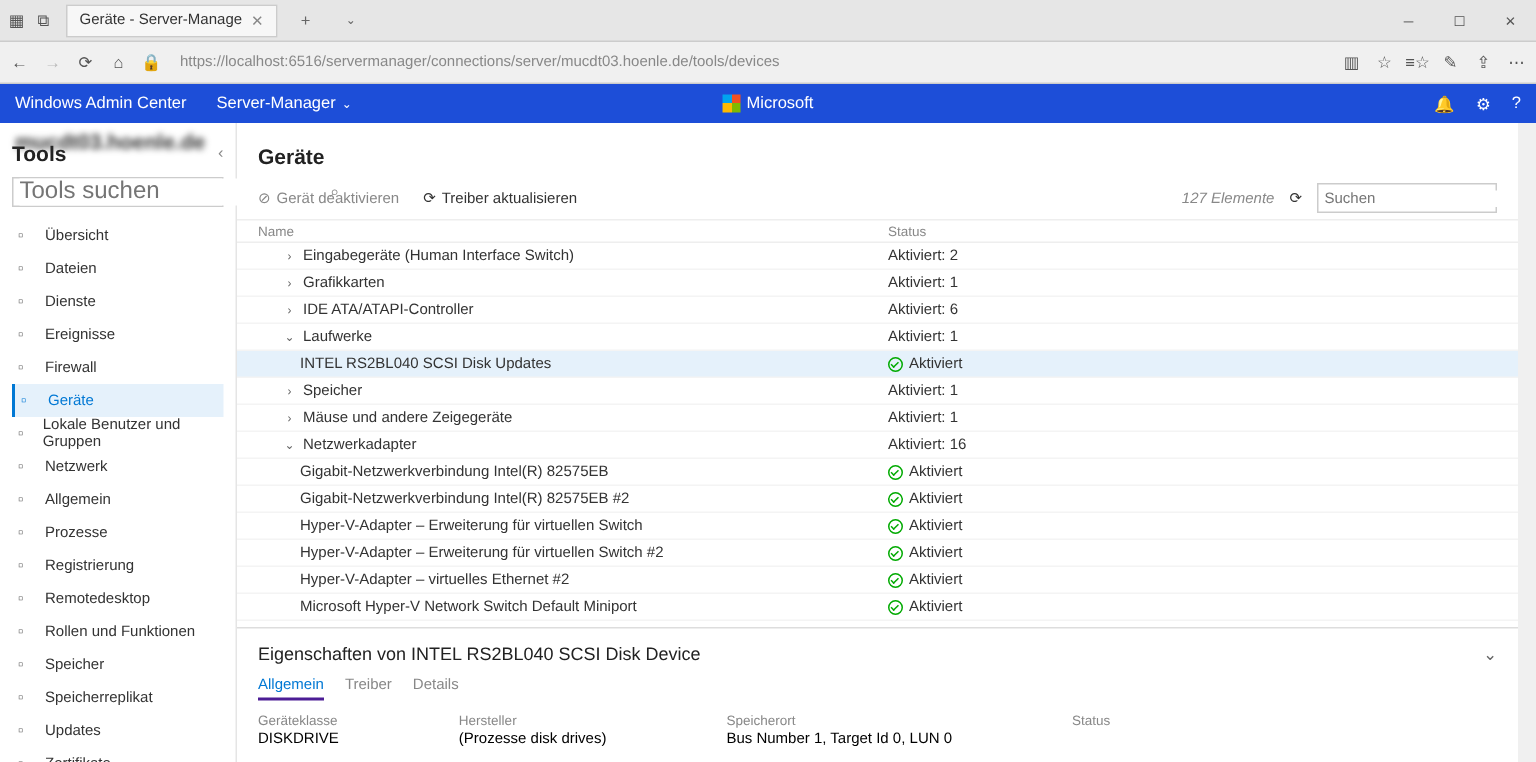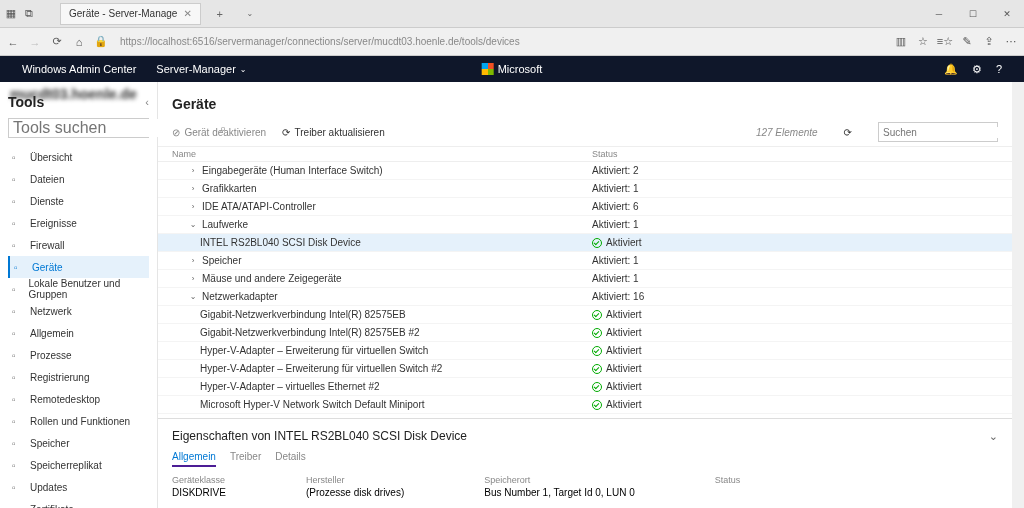--- a/index.html
+++ b/index.html
@@ -1,29 +1,29 @@
 <!DOCTYPE html>
 <html><head>
 <meta charset="utf-8">
 <style>
 *{box-sizing:border-box;margin:0;padding:0;font-family:"Segoe UI",Arial,sans-serif}
 body{width:1024px;height:508px;background:#e6e6e6;overflow:hidden;font-size:11px}
 .titlebar{height:28px;background:#e6e6e6;display:flex;align-items:center;border-bottom:1px solid #ccc}
 .tb-left{display:flex;align-items:center;padding:0 4px;gap:4px}
 .tb-icon{width:14px;height:14px;display:flex;align-items:center;justify-content:center;color:#555}
-.tab{height:22px;background:#f7f7f7;border:1px solid #ccc;display:flex;align-items:center;padding:0 8px;margin-left:20px;font-size:10px;color:#333;gap:6px}
+.tab{height:22px;background:#f7f7f7;border:1px solid #ccc;display:flex;align-items:center;padding:0 8px;margin-left:4px;font-size:10px;color:#333;gap:6px}
 .tab .close{color:#888;font-size:10px}
 .newtab{width:22px;height:22px;display:flex;align-items:center;justify-content:center;color:#666;margin-left:4px}
 .tb-right{margin-left:auto;display:flex}
 .win-btn{width:34px;height:28px;display:flex;align-items:center;justify-content:center;color:#555;font-size:9px}
 .addrbar{height:28px;background:#f0f0f0;display:flex;align-items:center;padding:0 6px;gap:8px;border-bottom:1px solid #ccc}
 .addr-icon{width:14px;height:14px;display:flex;align-items:center;justify-content:center;color:#555}
 .url{flex:1;color:#888;font-size:10px;padding:0 4px}
 .addr-right{display:flex;gap:8px;align-items:center}
-.topbar{height:26px;background:#0f172a;color:#fff;display:flex;align-items:center;padding:0 22px;font-size:11px}
+.topbar{height:26px;background:#1d4ed8;color:#fff;display:flex;align-items:center;padding:0 10px;font-size:11px}
 .topbar .brand{font-size:11px}
 .topbar .ctx{margin-left:20px;display:flex;align-items:center;gap:4px}
 .topbar .ms{margin-left:auto;margin-right:auto;position:absolute;left:50%;transform:translateX(-50%);display:flex;align-items:center;gap:4px}
 .ms-logo{width:12px;height:12px;display:inline-block;background:conic-gradient(#f25022 0 25%,#7fba00 0 50%,#ffb900 0 75%,#00a4ef 0 100%)}
 .topbar .ricons{margin-left:auto;display:flex;gap:14px;align-items:center}
 .content{display:flex;height:calc(508px - 28px - 28px - 26px);background:#fff}
 .srvname{position:absolute;left:10px;top:86px;filter:blur(2px);color:#333;font-size:14px;font-weight:600}
 .sidebar{width:158px;border-right:1px solid #e5e5e5;padding:12px 8px 0 8px;display:flex;flex-direction:column}
 .side-head{display:flex;align-items:center;justify-content:space-between;margin-bottom:8px}
 .side-head h3{font-size:14px;font-weight:600;color:#222}
@@ -34,21 +34,21 @@
 .nav-item{display:flex;align-items:center;gap:6px;height:22px;padding:0 4px;color:#333;font-size:10px;cursor:pointer}
 .nav-item.active{background:#e5f1fb;border-left:2px solid #0078d4;color:#0078d4}
 .nav-item .nicon{width:12px;color:#666}
 .nav-item.active .nicon{color:#0078d4}
 .main{flex:1;display:flex;flex-direction:column;overflow:hidden}
 .main-head{padding:10px 14px 6px 14px}
 .main-head h2{font-size:14px;font-weight:600;color:#222}
 .toolbar{display:flex;align-items:center;padding:4px 14px;gap:16px;font-size:10px;border-bottom:1px solid #eee}
 .tbtn{display:flex;align-items:center;gap:4px;color:#888;cursor:pointer}
 .tbtn.enabled{color:#333}
-.tb-right2{margin-left:auto;display:flex;align-items:center;gap:26px}
+.tb-right2{margin-left:auto;display:flex;align-items:center;gap:10px}
 .count{color:#888;font-style:italic}
 .refresh{color:#333}
 .search2{border:1px solid #ccc;height:20px;width:120px;display:flex;align-items:center;padding:0 4px}
 .search2 input{border:none;outline:none;flex:1;font-size:10px}
 .colhead{display:flex;padding:2px 14px;font-size:9px;color:#888;border-bottom:1px solid #eee}
 .colhead .c1{width:420px}
 .tree{flex:1;overflow-y:auto;font-size:10px;color:#333}
 .row{display:flex;align-items:center;height:18px;padding:0 14px;border-bottom:1px solid #f4f4f4}
 .row.selected{background:#e5f1fb}
 .row .c1{width:420px;display:flex;align-items:center;gap:4px}
@@ -270,21 +270,21 @@
             <span class="chev">⌄</span>
             <span>Laufwerke</span>
           </div>
           <div class="c2">
             <span>Aktiviert: 1</span>
           </div>
         </div>
         <div class="row selected">
           <div class="c1">
             <span style="width: 24px;"></span>
-            <span>INTEL RS2BL040 SCSI Disk Device</span>
+            <span>INTEL RS2BL040 SCSI Disk Updates</span>
           </div>
           <div class="c2">
             <span class="dot-ok"></span>
             <span>Aktiviert</span>
           </div>
         </div>
         <div class="row">
           <div class="c1">
             <span style="width: 12px;"></span>
             <span class="chev">›</span>

